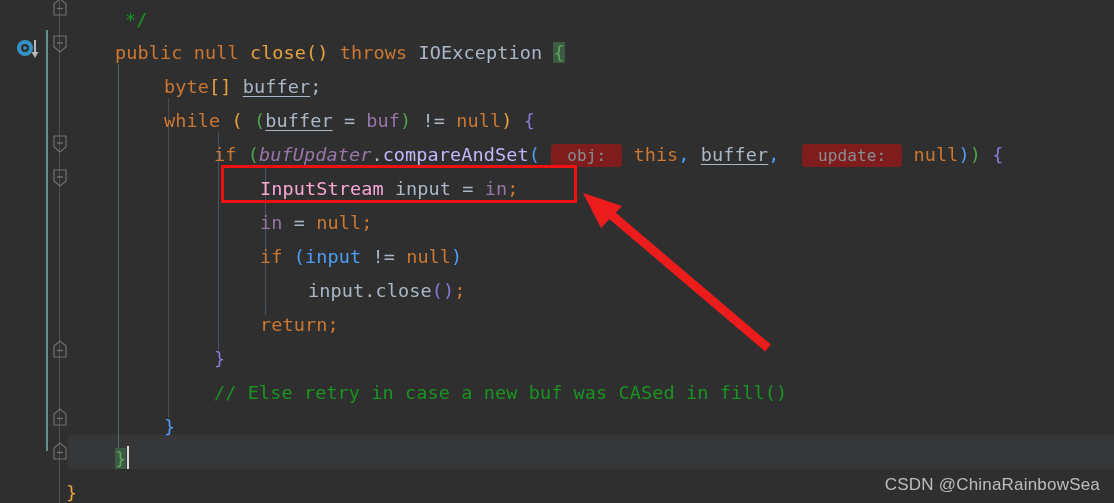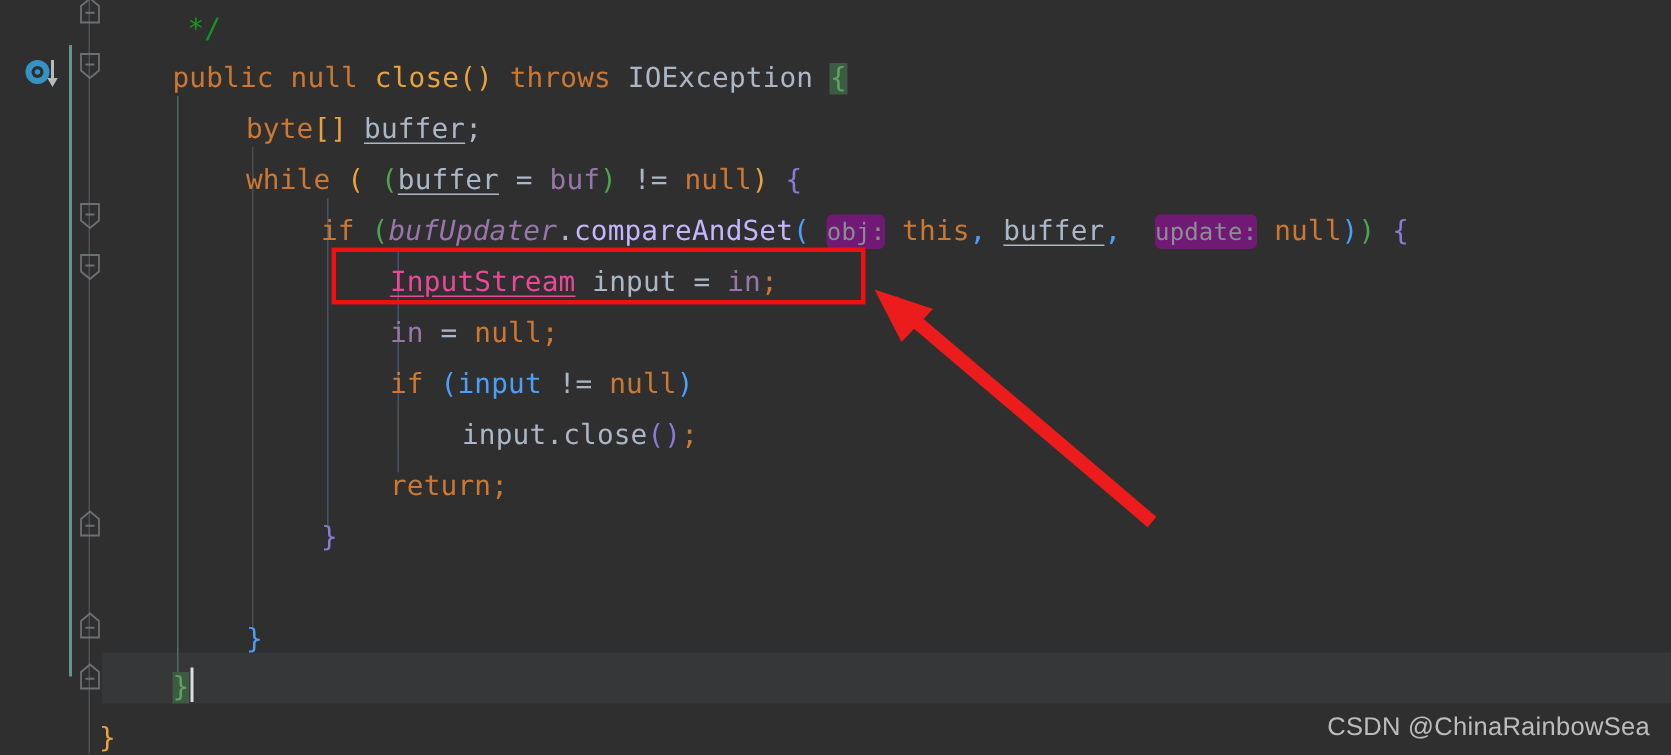--- a/index.html
+++ b/index.html
@@ -83,32 +83,32 @@
 
   
   .kw      { color: #cc7832; }
   .kw2     { color: #e8a33d; }
   .cmt     { color: #1a9421; }
   .cls     { color: #a9b7c6; }
   .fld     { color: #9876aa; }
   .fldi    { color: #9876aa; font-style: italic; }
   .mth     { color: #c4b5fd; }
   .loc     { color: #a9b7c6; }
-  .lnk     { color: #ec4899; text-decoration: underline; text-underline-offset: 3px; }
+  .lnk     { color: #f9a8d4; text-underline-offset: 3px; }
   .undr    { color: #a9b7c6; text-decoration: underline; text-underline-offset: 3px; }
   .par     { color: #4d9ef7; }
   .parY    { color: #e8a33d; }
   .parG    { color: #4ea34e; }
   .parV    { color: #8a7ad6; }
   .brace-hl { background: #3b5c43; color: #5fa35f; }
   .hint {
-    background: #701a75;
+    background: #7f1d1d;
     color: #888e92;
     border-radius: 4px;
-    padding: 2px 0;
+    padding: 2px 16px;
     font-size: 16px;
   }
   .caret {
     display: inline-block;
     width: 2px;
     height: 23px;
     background: #dcdcdc;
     vertical-align: -4px;
     margin-left: 1px;
   }
@@ -263,20 +263,23 @@
     </div>
 
     <div class="line" style="top:305px">
       <span class="txt" style="left:260px"><span class="kw">return</span><span class="kw">;</span></span>
     </div>
 
     <div class="line" style="top:339px">
       <span class="txt" style="left:214px"><span class="parV">}</span></span>
     </div>
 
+    <div class="line" style="top:373px">
+      <span class="txt" style="left:214px"><span class="cmt">// Else retry in case a new buf was CASed in fill()</span></span>
+    </div>
 
     <div class="line" style="top:407px">
       <span class="txt" style="left:164px"><span class="par">}</span></span>
     </div>
 
     <div class="line" style="top:435px">
       <span class="txt" style="left:115px; top:7px"><span class="brace-hl">}</span><span class="caret"></span></span>
     </div>
 
     <div class="line" style="top:469px">

